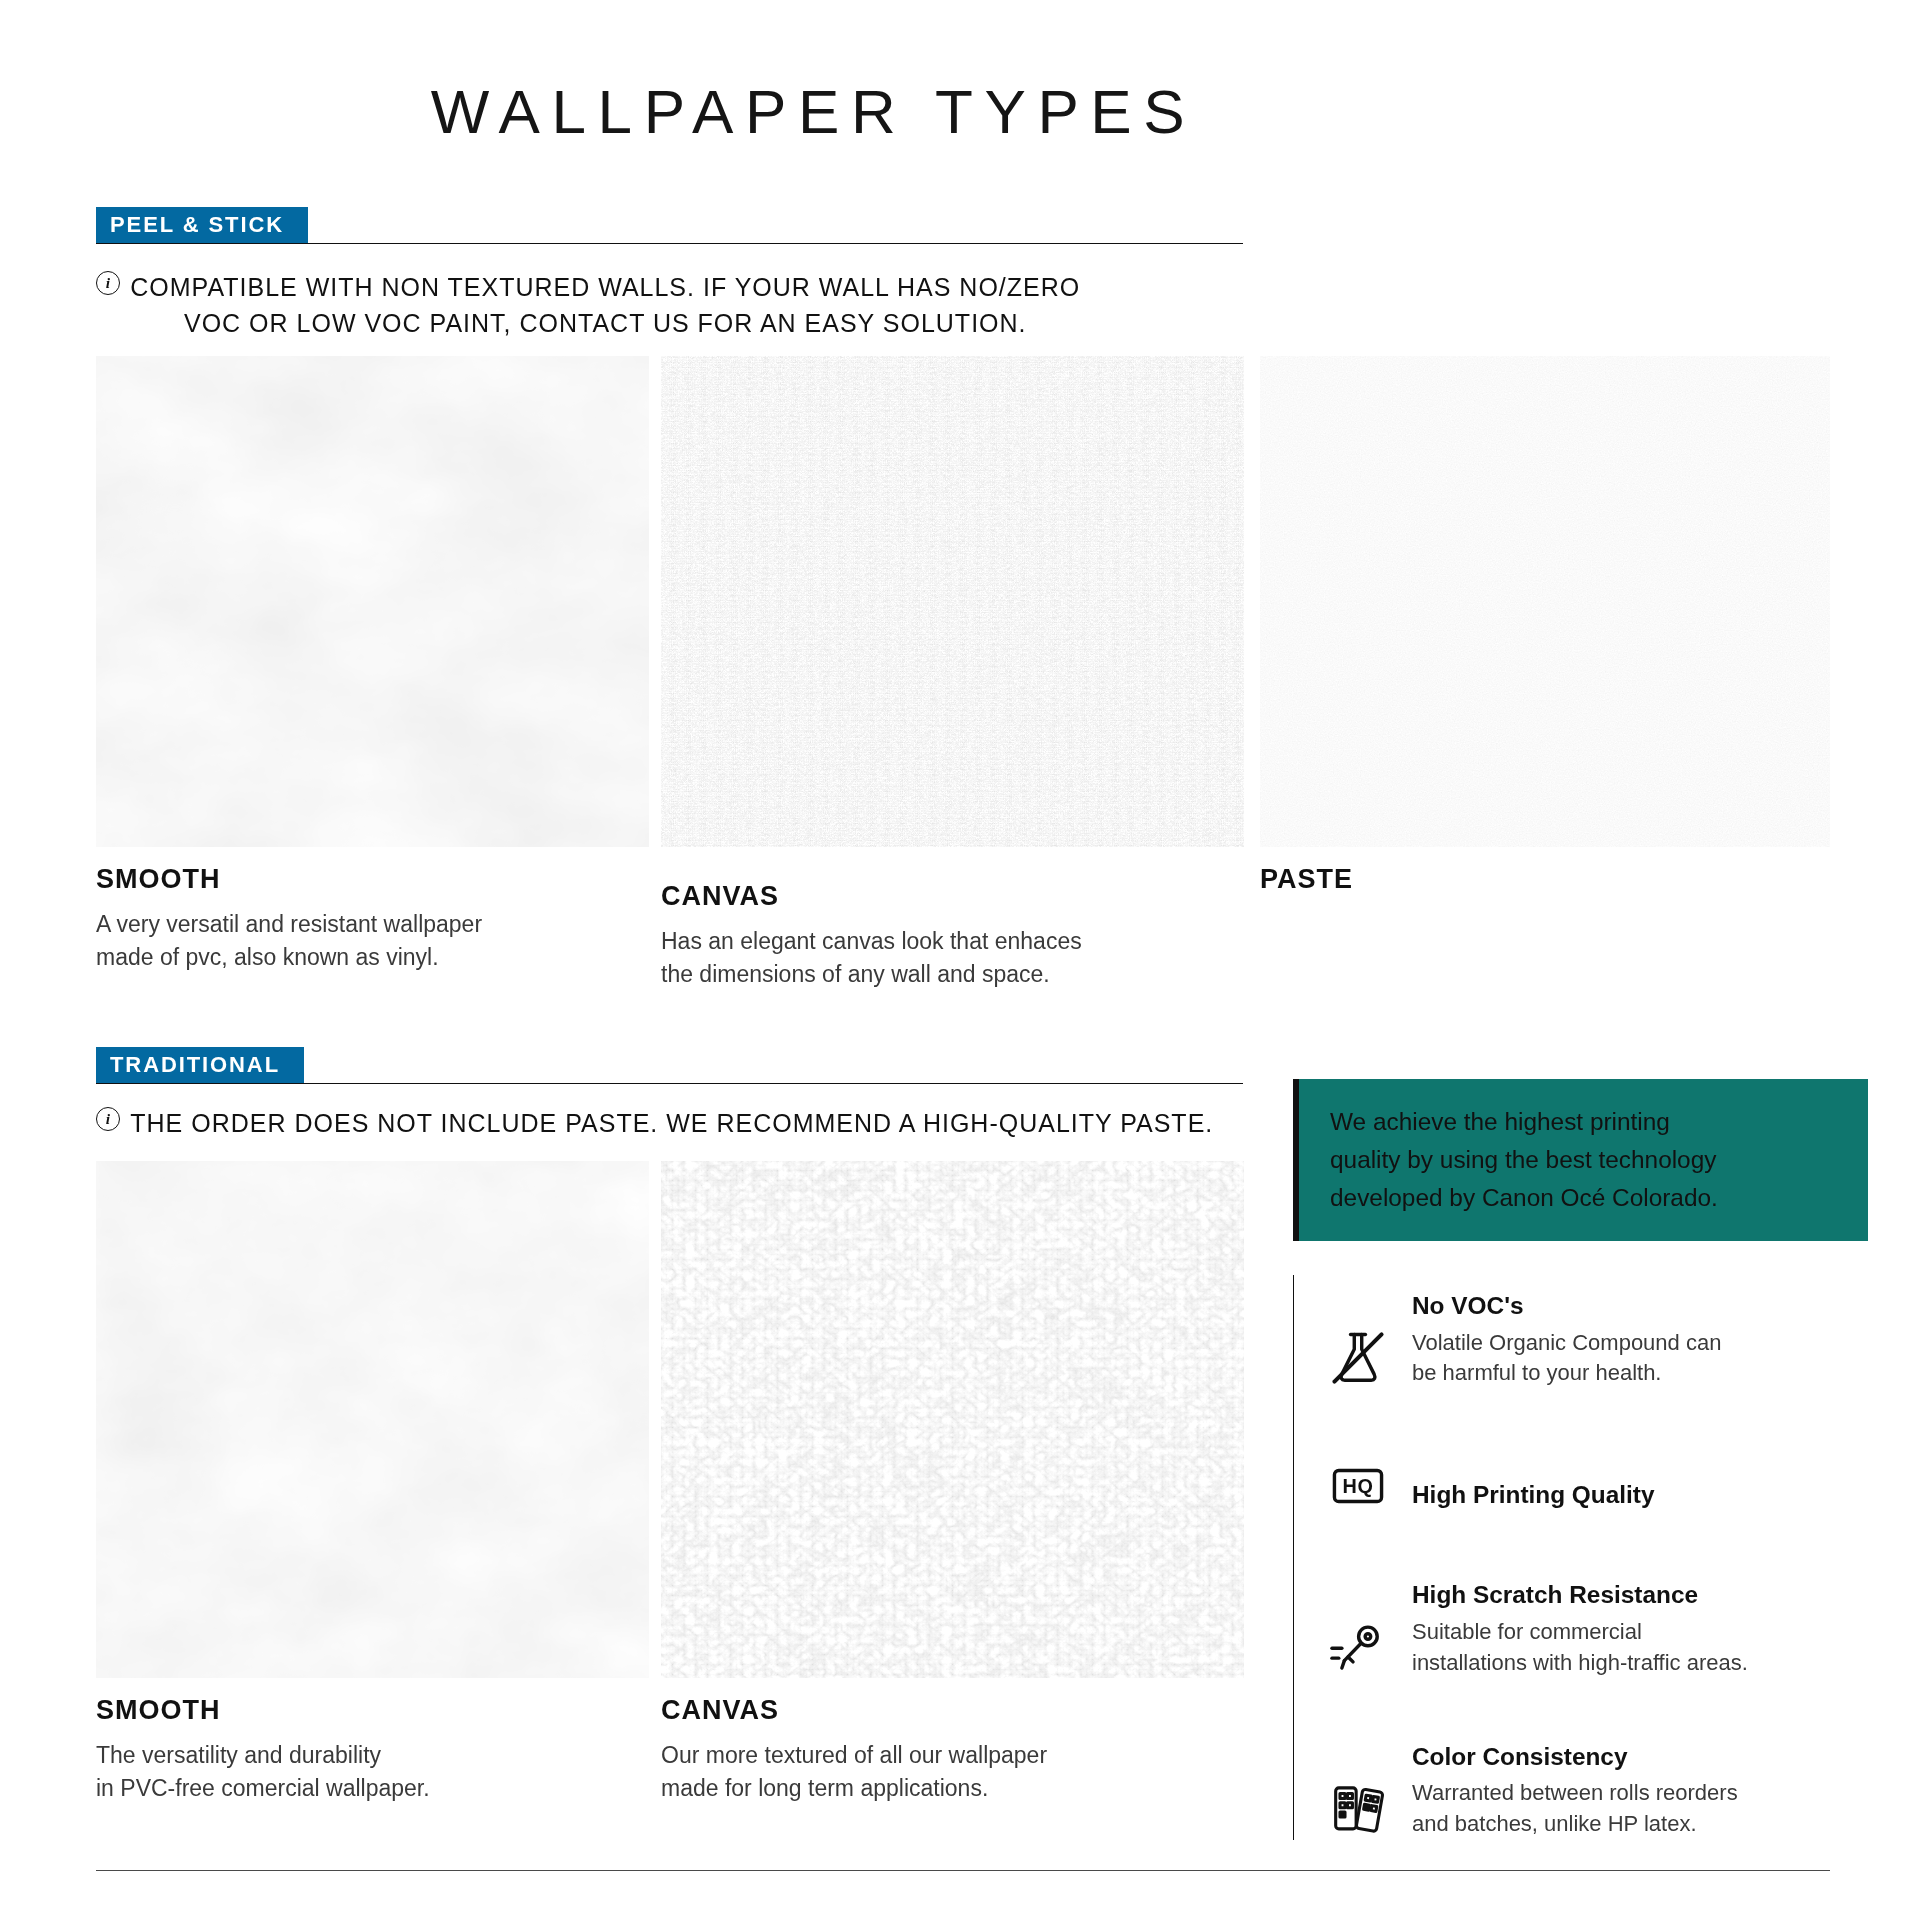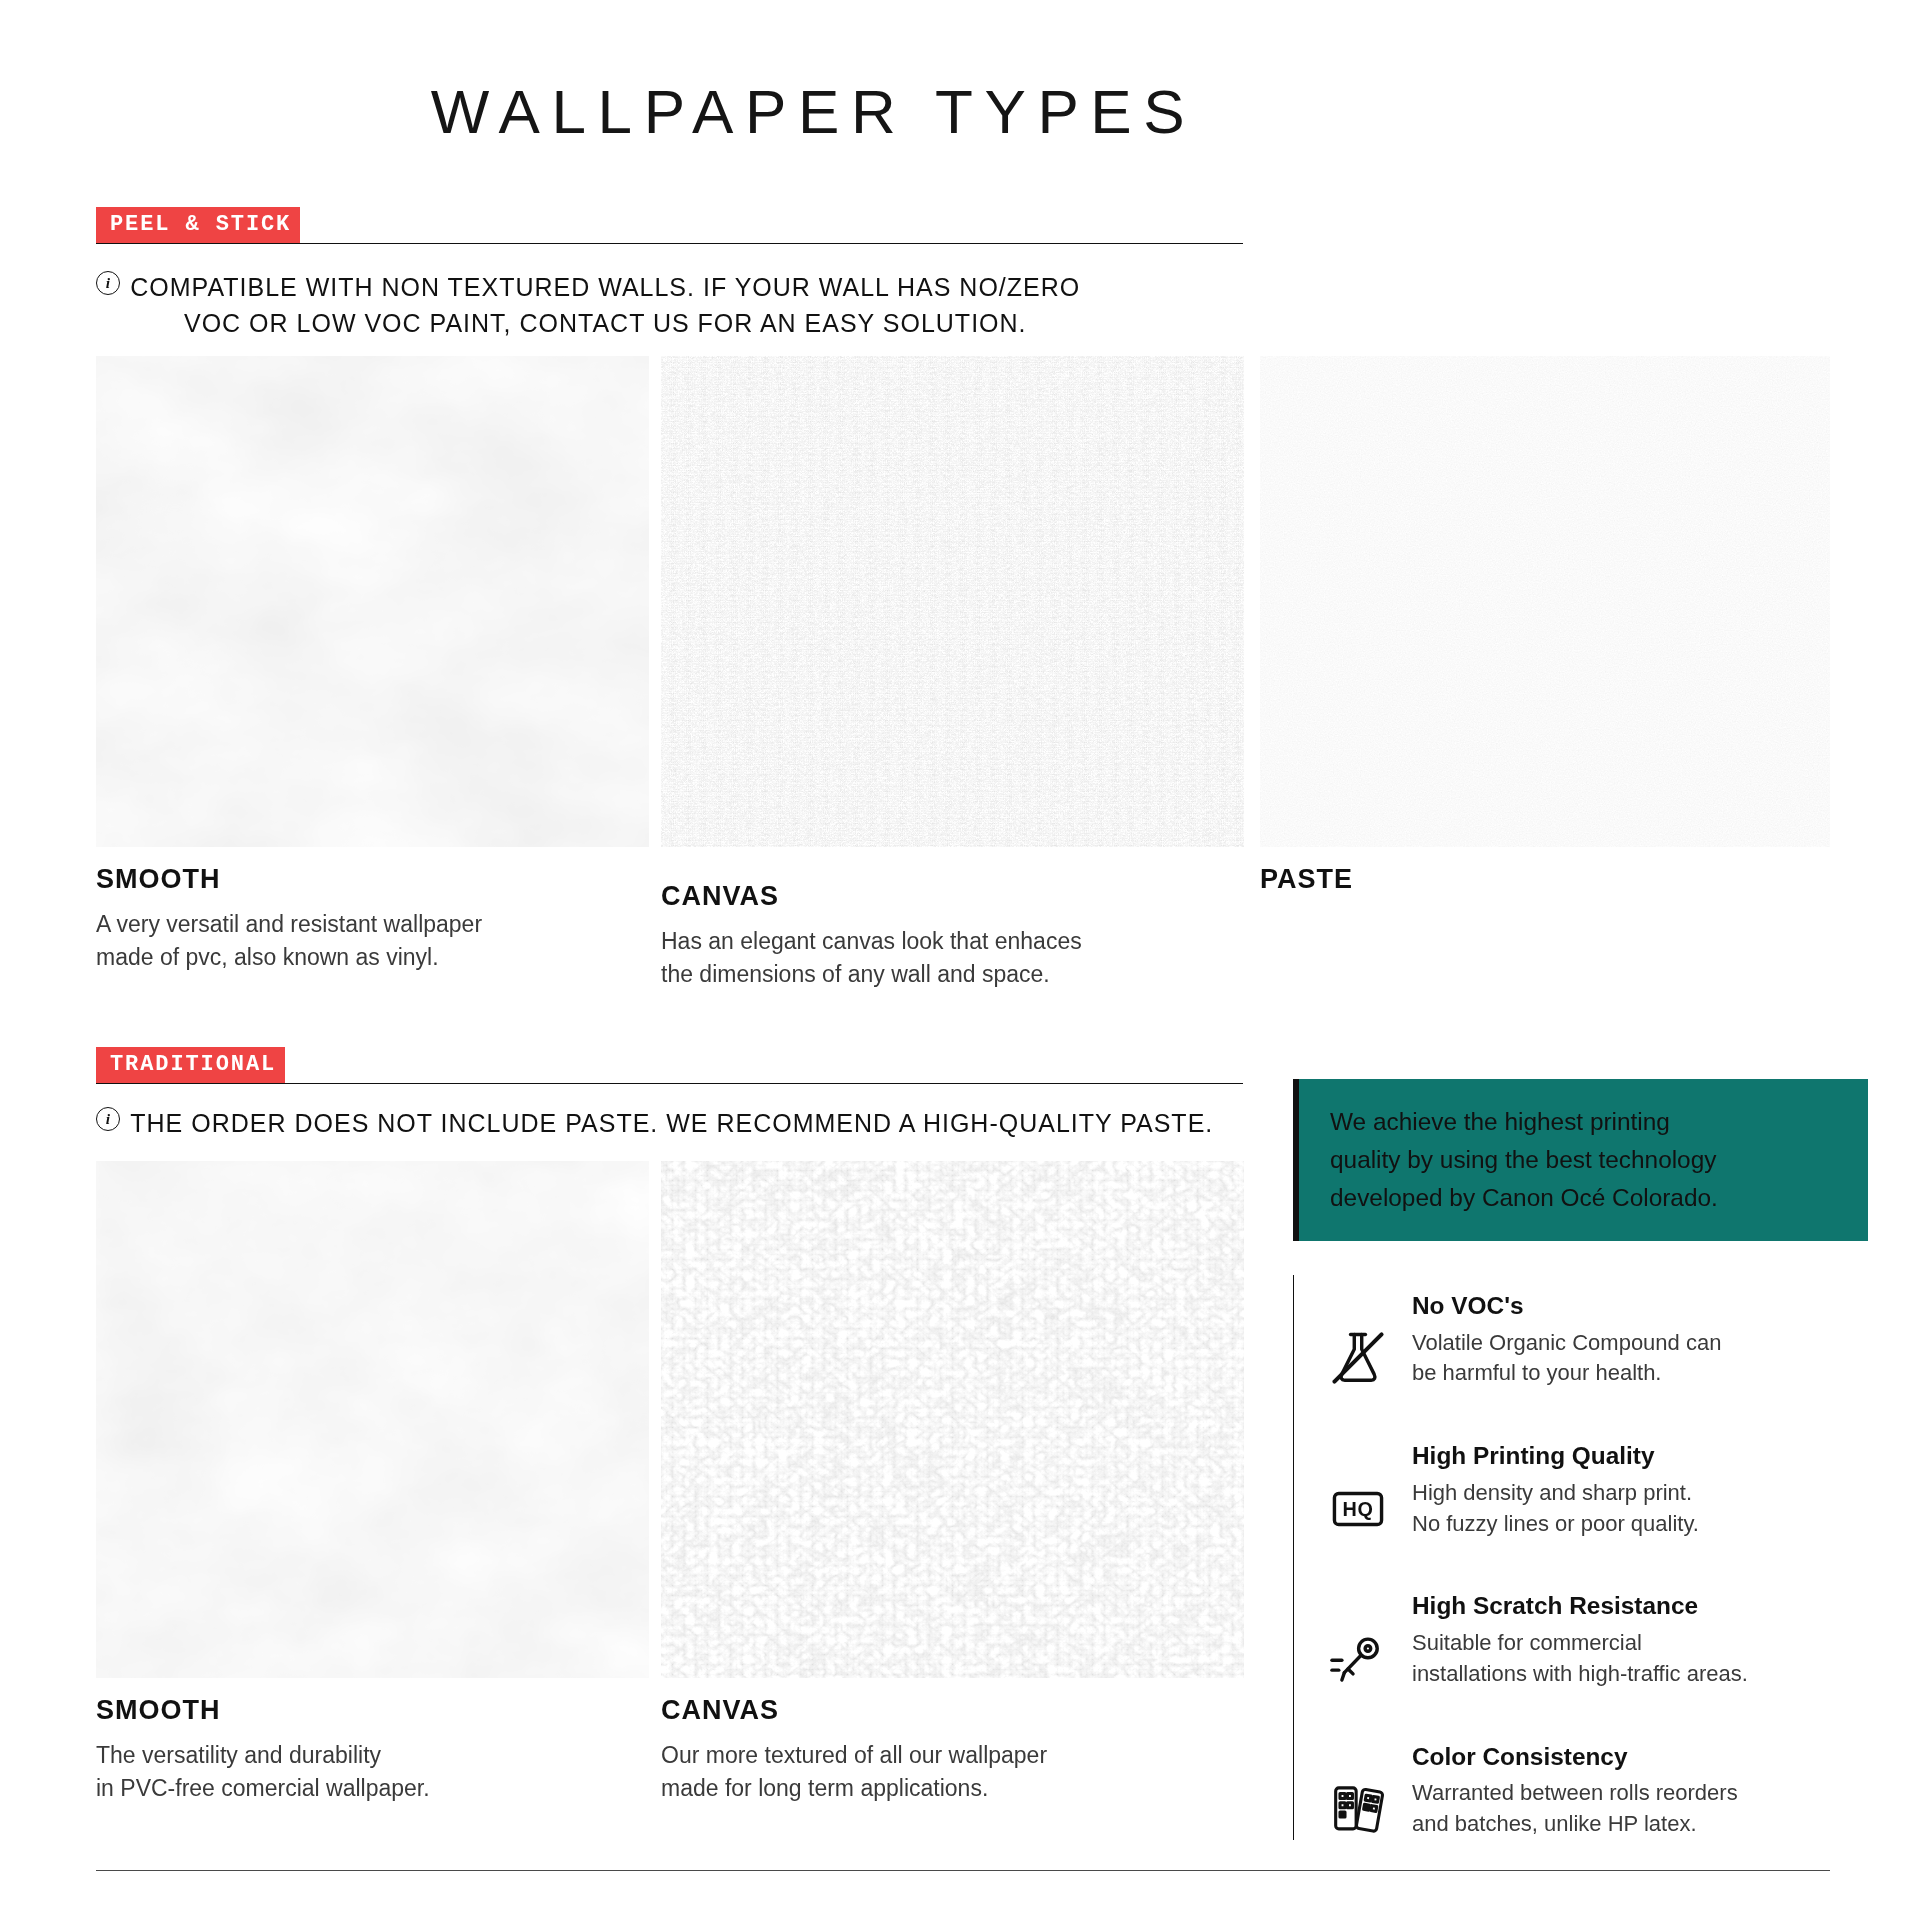--- a/index.html
+++ b/index.html
@@ -14,22 +14,22 @@
     position:absolute;top:76px;left:0;width:1599px;margin:0;
     text-align:center;font-size:62px;font-weight:400;letter-spacing:11.6px;color:#151515;padding-left:14px;
   }
 
   
   .section-head{
     position:absolute;left:96px;width:1147px;height:39px;
     border-bottom:1.9px solid #111;display:flex;align-items:flex-end;
   }
   .section-label{
-    background:#ef4444;color:#fff;font-weight:700;font-size:22px;letter-spacing:1.9px;
-    padding:7px 9px 7px 14px;line-height:1;font-family:Liberation Mono, monospace;
+    background:#0369a1;color:#fff;font-weight:700;font-size:22px;letter-spacing:1.9px;
+    padding:7px 24px 7px 14px;line-height:1;
   }
 
   
   .note{
     position:absolute;left:96px;display:flex;align-items:flex-start;gap:10.3px;
   }
   .info-icon{
     flex:0 0 auto;width:22px;height:22px;border:1.9px solid #111;border-radius:50%;
     display:flex;align-items:center;justify-content:center;
     font-size:15.4px;font-weight:700;font-style:italic;margin-top:1.3px;
@@ -198,22 +198,20 @@
 
     <div class="feature">
       <div class="f-icon">
         <svg viewBox="0 0 100 100" fill="none" stroke="#111" stroke-width="5.5" stroke-linejoin="round">
           <rect x="12" y="25" width="76" height="50" rx="7"></rect>
           <text x="50" y="62" text-anchor="middle" fill="#111" stroke="none" style="font-family:'Liberation Sans',sans-serif;font-weight:700;font-size:32px;letter-spacing:1px;">HQ</text>
         </svg>
       </div>
       <div class="f-text">
         <div class="f-title">High Printing Quality</div>
-        <div class="f-desc preline">High density and sharp print.
-No fuzzy lines or poor quality.</div>
       </div>
     </div>
 
     <div class="feature">
       <div class="f-icon">
         <svg viewBox="0 0 100 100" fill="none" stroke="#111" stroke-width="5.5" stroke-linecap="round" stroke-linejoin="round">
           <path d="M8 52 H24"></path>
           <path d="M8 68 H19"></path>
           <circle cx="66" cy="33" r="15"></circle>
           <circle cx="66" cy="33" r="4.5"></circle>

